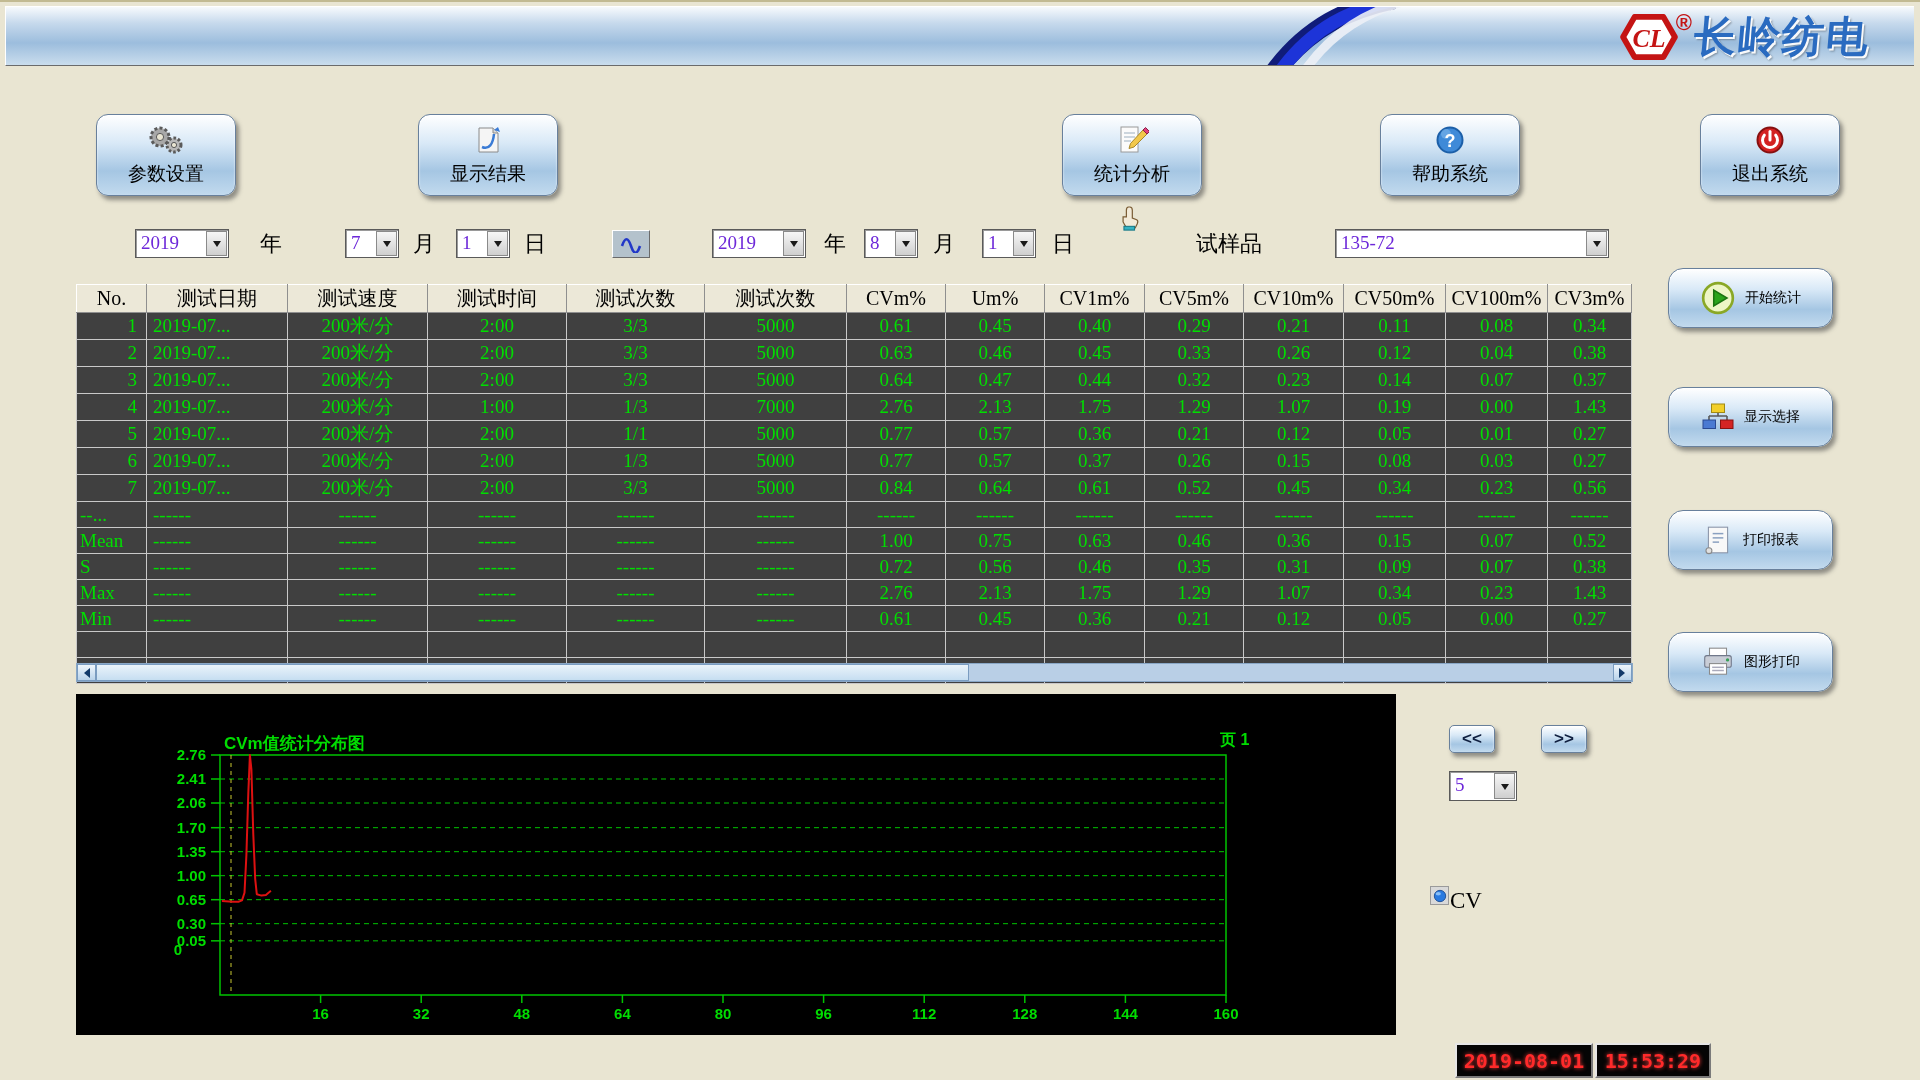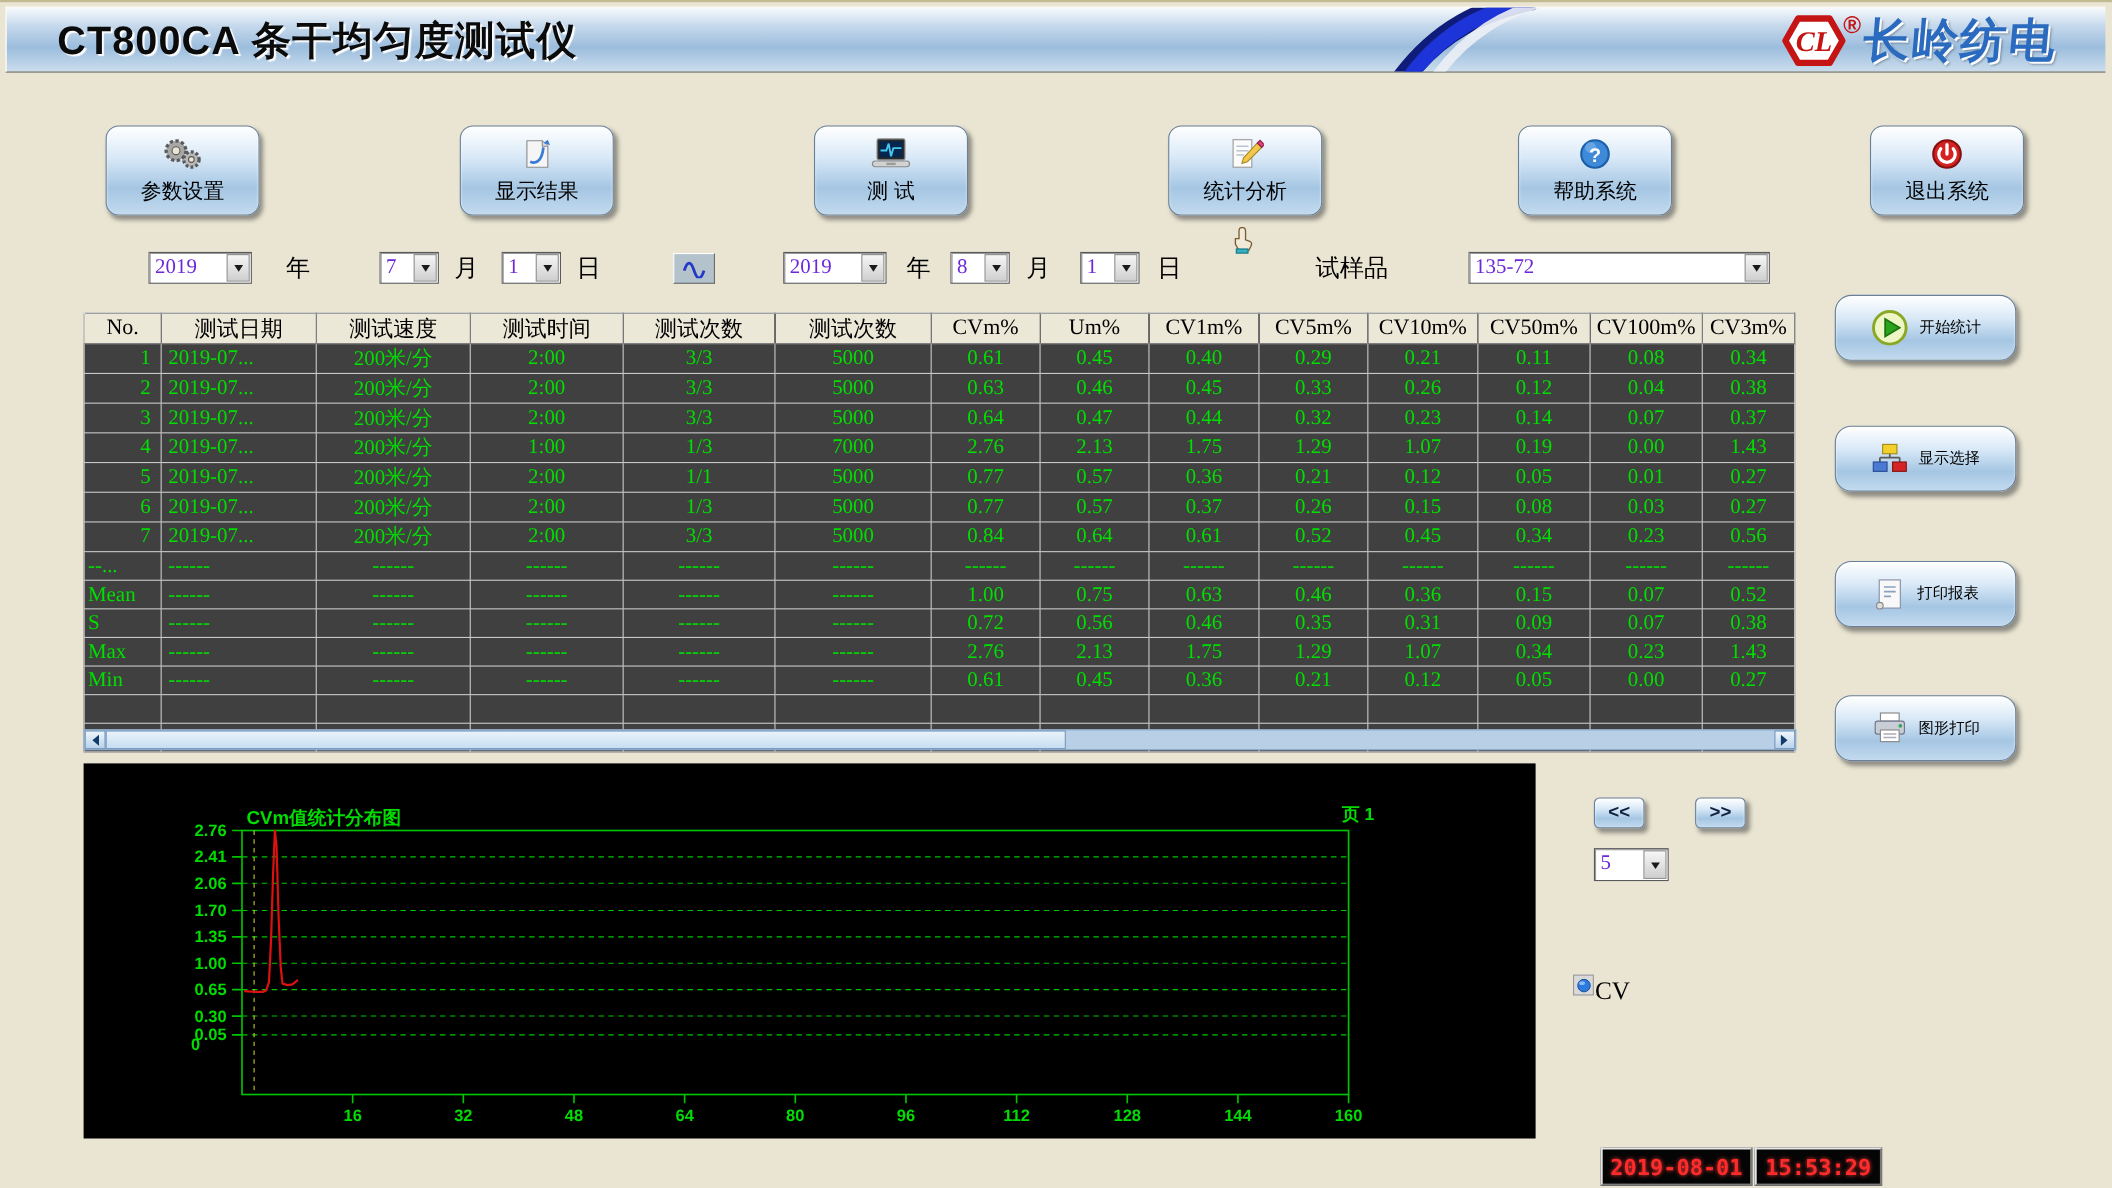--- a/index.html
+++ b/index.html
@@ -73,21 +73,20 @@
     justify-content:center;text-shadow:0 0 4px rgba(255,60,60,.9);}
   .led-date{left:1455px;width:134px;font-size:20px;}
   .led-time{left:1595px;width:112px;font-size:20px;}
 </style>
 </head>
 <body>
 
 <div class="screen">
 
   <div class="titlebar">
-    <div class="app-title">CT800CA 条干均匀度测试仪</div>
     <svg class="swoosh" viewBox="0 0 260 58">
       <path d="M238,-8 C192,2 152,20 118,66" stroke="#101c7a" stroke-width="20" fill="none"></path>
       <path d="M242,-8 C196,2 156,20 123,66" stroke="#1d34d8" stroke-width="13" fill="none"></path>
       <path d="M256,-8 C212,4 176,24 147,66" stroke="#eceff6" stroke-width="9" fill="none" opacity="0.9"></path>
     </svg>
     <div class="brand">
       <svg width="58" height="48" viewBox="0 0 60 50">
         <polygon points="15,4 45,4 57,25 45,46 15,46 3,25" fill="#ffffff" stroke="#c41414" stroke-width="6" stroke-linejoin="round"></polygon>
         <text x="30" y="35" text-anchor="middle" font-size="27" font-style="italic" font-weight="bold" fill="#c41414" font-family="Liberation Serif, serif">CL</text>
       </svg>
@@ -109,30 +108,20 @@
   <div class="tb-btn glossy" style="left:418px">
     <svg width="34" height="32" viewBox="0 0 32 32">
       <path d="M7 4 h14 l5 5 v19 H7 z" fill="#f5f5f5" stroke="#8a8a8a"></path>
       <path d="M21 4 l0 5 5 0" fill="#dcdcdc" stroke="#8a8a8a"></path>
       <path d="M10 23 c7 3 11 -3 12 -13" stroke="#3a7bd5" stroke-width="2.5" fill="none"></path>
       <path d="M22 6 l4 -3 2 5 z" fill="#3a7bd5"></path>
     </svg>
     <span class="lbl">显示结果</span>
   </div>
 
-  <div class="tb-btn glossy" style="left:740px">
-    <svg width="38" height="32" viewBox="0 0 36 30">
-      <rect x="6" y="2" width="24" height="18" rx="1.5" fill="#2a2a2a" stroke="#8a8a8a"></rect>
-      <rect x="8" y="4" width="20" height="14" fill="#06264e"></rect>
-      <polyline points="9,12 14,12 16,6 18,17 20,10 27,10" stroke="#44c8f0" stroke-width="1.6" fill="none"></polyline>
-      <rect x="2" y="21" width="32" height="5" rx="2.5" fill="#d2d2d2" stroke="#8a8a8a"></rect>
-      <rect x="14" y="22.5" width="8" height="2" fill="#9a9a9a"></rect>
-    </svg>
-    <span class="lbl">测  试</span>
-  </div>
 
   <div class="tb-btn glossy" style="left:1062px">
     <svg width="34" height="32" viewBox="0 0 34 32">
       <rect x="6" y="3" width="17" height="25" fill="#fbfbfb" stroke="#9a9a9a"></rect>
       <g stroke="#b8c4d0" stroke-width="1.4">
         <line x1="9" y1="9" x2="20" y2="9"></line>
           <line x1="9" y1="13" x2="20" y2="13"></line>
         <line x1="9" y1="17" x2="16" y2="17"></line>
       </g>
       <path d="M28 6 l4 4 -13 13 -5 1.5 1.5 -5 z" fill="#f2c84b" stroke="#a8882a"></path>

